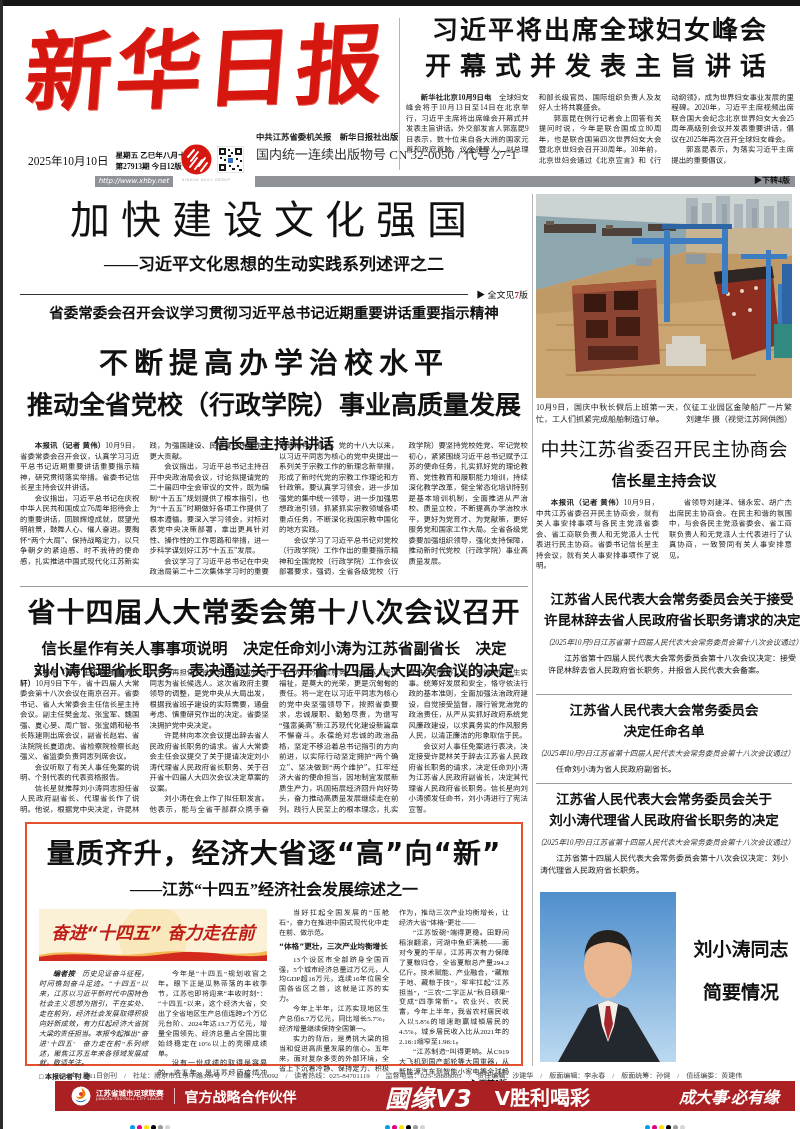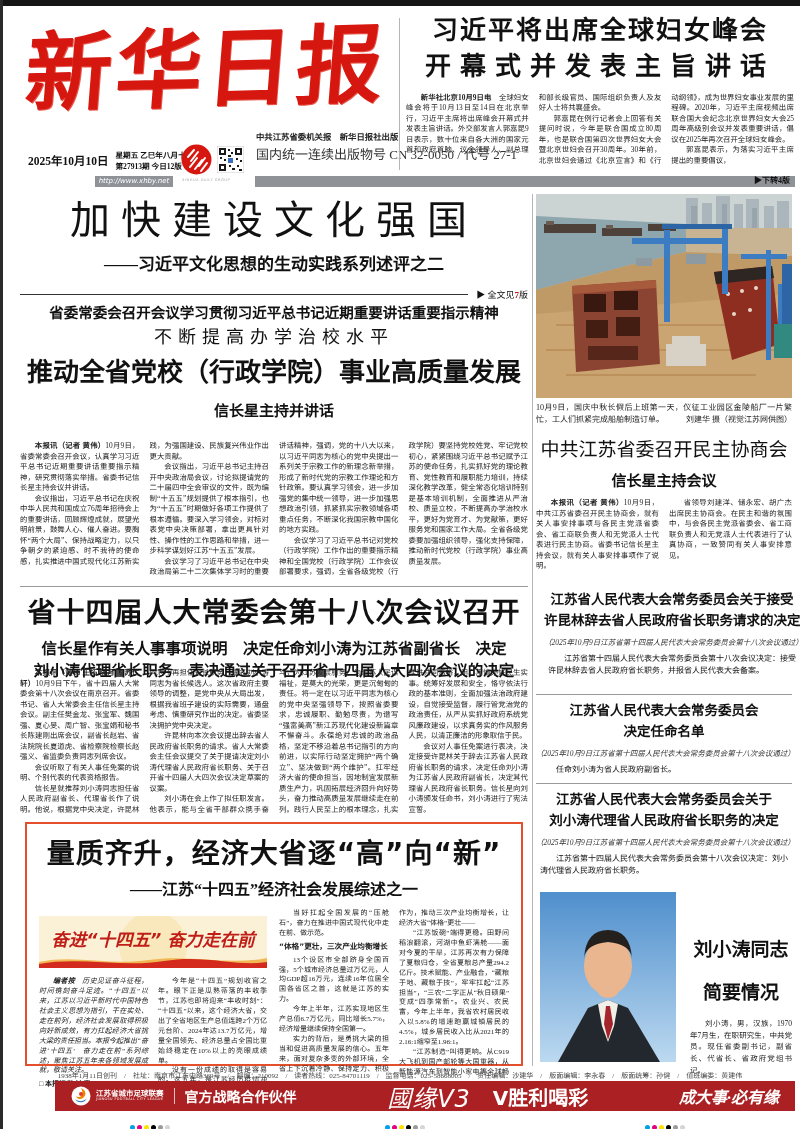--- a/index.html
+++ b/index.html
@@ -35,21 +35,21 @@
 
 <div class="page">
   <div class="edge-top"></div>
   <div class="edge-left"></div>
 
   <div class="abs" style="left:26px;top:16px;width:366px;height:126px;">
     <div class="brand">新华日报</div>
   </div>
 
   <div class="abs" style="left:28px;top:146px;width:226px;height:28px;display:flex;align-items:center;gap:7px;">
-    <span style="font-size:11.5px;font-weight:bold;white-space:nowrap;text-align:right;">2025年10月10日</span>
+    <span style="font-size:11.5px;font-weight:normal;white-space:nowrap;text-align:right;">2025年10月10日</span>
     <span style="display:inline-block;">
       <span style="display:block;font-size:7.6px;font-weight:bold;white-space:nowrap;">星期五 乙巳年八月十九</span>
       <span style="display:block;font-size:7.6px;font-weight:bold;white-space:nowrap;">第27913期 今日12版</span>
     </span>
   </div>
 
   <svg class="abs" style="left:181px;top:144px;" width="31" height="31" viewBox="0 0 31 31">
     <circle cx="15.5" cy="15.5" r="15" fill="#d6170f"></circle>
     <g stroke="#fff" stroke-width="2" stroke-linecap="round">
       <line x1="7" y1="13" x2="13" y2="6"></line>
@@ -117,21 +117,21 @@
     <div style="display:flex;align-items:center;margin-top:13px;">
       <div style="flex:1;border-top:1px solid #333;"></div>
       <div style="font-size:9px;padding-left:8px;white-space:nowrap;">
         <span>▶ 全文见</span><b style="color:#c8161e;">7</b><span>版</span>
       </div>
     </div>
   </div>
 
   <div class="abs center" style="left:20px;top:301px;width:508px;">
     <div style="font-size:14.5px;font-weight:bold;">省委常委会召开会议学习贯彻习近平总书记近期重要讲话重要指示精神</div>
-    <div class="hei" style="font-size:18px;font-weight:normal;letter-spacing:6px;margin-top:0;">不断提高办学治校水平</div>
+    <div class="hei" style="font-size:29px;font-weight:bold;letter-spacing:6px;margin-top:17px;">不断提高办学治校水平</div>
     <div class="hei" style="font-size:26px;font-weight:bold;margin-top:3px;">推动全省党校（行政学院）事业高质量发展</div>
     <div style="font-size:15px;font-weight:bold;margin-top:11px;">信长星主持并讲话</div>
   </div>
   <div class="abs cols body-txt" style="left:20px;top:441px;width:508px;height:142px;column-count:4;">
     <p><b>本报讯（记者 黄伟）</b><span>10月9日，省委常委会召开会议，认真学习习近平总书记近期重要讲话重要指示精神，研究贯彻落实举措。省委书记信长星主持会议并讲话。</span></p>
     <div>
         <p>会议指出，习近平总书记在庆祝中华人民共和国成立76周年招待会上的重要讲话，回顾辉煌成就，展望光明前景，鼓舞人心、催人奋进。要胸怀“两个大局”、保持战略定力，以只争朝夕的紧迫感、时不我待的使命感，扎实推进中国式现代化江苏新实践，为强国建设、民族复兴伟业作出更大贡献。</p>
         <p>会议指出，习近平总书记主持召开中央政治局会议，讨论拟提请党的二十届四中全会审议的文件，既为编制“十五五”规划提供了根本指引，也为“十五五”时期做好各项工作提供了根本遵循。要深入学习领会，对标对表党中央决策部署，拿出更具针对性、操作性的工作思路和举措，进一步科学谋划好江苏“十五五”发展。</p>
         <p>会议学习了习近平总书记在中央政治局第二十二次集体学习时的重要讲话精神，强调，党的十八大以来，以习近平同志为核心的党中央提出一系列关于宗教工作的新理念新举措，形成了新时代党的宗教工作理论和方针政策。要认真学习领会，进一步加强党的集中统一领导，进一步加强思想政治引领，抓紧抓实宗教领域各项重点任务，不断深化我国宗教中国化的地方实践。</p>
         <p>会议学习了习近平总书记对党校（行政学院）工作作出的重要指示精神和全国党校（行政学院）工作会议部署要求，强调，全省各级党校（行政学院）要坚持党校姓党、牢记党校初心，紧紧围绕习近平总书记赋予江苏的使命任务，扎实抓好党的理论教育、党性教育和履职能力培训，持续深化教学改革，健全常态化培训特别是基本培训机制，全面推进从严治校、质量立校，不断提高办学治校水平，更好为党育才、为党献策，更好服务党和国家工作大局。全省各级党委要加强组织领导，强化支持保障，推动新时代党校（行政学院）事业高质量发展。</p>
@@ -153,21 +153,21 @@
         <p>许昆林向本次会议提出辞去省人民政府省长职务的请求。省人大常委会主任会议提交了关于提请决定刘小涛代理省人民政府省长职务、关于召开省十四届人大四次会议决定草案的议案。</p>
         <p>刘小涛在会上作了拟任职发言。他表示，能与全省干部群众携手奋斗，为江苏发展服务、为江苏人民谋福祉，是莫大的光荣，更是沉甸甸的责任。将一定在以习近平同志为核心的党中央坚强领导下，按照省委要求，忠诚履职、勤勉尽责，为谱写“强富美高”新江苏现代化建设新篇章不懈奋斗。永葆绝对忠诚的政治品格，坚定不移沿着总书记指引的方向前进，以实际行动坚定拥护“两个确立”、坚决做到“两个维护”。扛牢经济大省的使命担当，因地制宜发展新质生产力，巩固拓展经济回升向好势头，奋力推动高质量发展继续走在前列。践行人民至上的根本理念，扎实推进共同富裕，用心用情办好民生实事。统筹好发展和安全，恪守依法行政的基本准则，全面加强法治政府建设，自觉接受监督，履行管党治党的政治责任，从严从实抓好政府系统党风廉政建设，以求真务实的作风服务人民，以清正廉洁的形象取信于民。</p>
         <p>会议对人事任免案进行表决，决定接受许昆林关于辞去江苏省人民政府省长职务的请求，决定任命刘小涛为江苏省人民政府副省长，决定其代理省人民政府省长职务。信长星向刘小涛颁发任命书，刘小涛进行了宪法宣誓。</p>
       </div>
   </div>
 
   <div class="abs" style="left:25px;top:822px;width:498px;height:244px;border:2px solid #e4502e;box-sizing:border-box;padding:7px 12px 5px;">
     <div class="center hei" style="font-size:28px;font-weight:bold;letter-spacing:1px;">量质齐升，经济大省逐“高”向“新”</div>
     <div class="center" style="font-size:16px;font-weight:bold;margin-top:5px;">——江苏“十四五”经济社会发展综述之一</div>
     <div style="display:flex;gap:12px;margin-top:9px;">
-      <div style="width:228px;margin-top:7px;">
+      <div style="width:228px;">
         <svg width="228" height="52" viewBox="0 0 228 52">
           <rect width="228" height="52" fill="#fbf1d7"></rect>
           <circle cx="114" cy="30" r="34" fill="#f6e0a6" opacity="0.55"></circle>
           <path d="M0,46 C35,38 70,50 110,44 C150,38 190,50 228,42 L228,52 L0,52 Z" fill="#efae3d" opacity="0.85"></path>
           <path d="M0,48 C40,40 85,52 125,45 C165,38 200,51 228,46 L228,52 L0,52 Z" fill="#d42a1d"></path>
           <text x="114" y="30" text-anchor="middle" font-family="DejaVu Sans, sans-serif" font-size="17.5" font-weight="bold" font-style="italic" fill="#c01d17">奋进“十四五” 奋力走在前</text>
         </svg>
         <div class="cols body-txt" style="column-count:2;height:118px;margin-top:5px;font-size:7px;">
           <p class="ed-note"><b>编者按</b><span>　历史见证奋斗征程，时间镌刻奋斗足迹。“十四五”以来，江苏以习近平新时代中国特色社会主义思想为指引，干在实处、走在前列，经济社会发展取得积极向好新成效，有力扛起经济大省挑大梁的责任担当。本报今起推出“奋进‘十四五’　奋力走在前”系列综述，聚焦江苏五年来各领域发展成就，敬请关注。</span></p>
           <p class="reporter">□ 本报记者 付 奇</p>
@@ -325,40 +325,39 @@
     <polygon points="18,170 48,116 68,108 88,116 120,170" fill="#23272e"></polygon>
     <polygon points="58,112 68,108 78,112 74,134 68,150 62,134" fill="#f2efe9"></polygon>
     <polygon points="66,114 70,114 73,132 68,148 64,132" fill="#a5252c"></polygon>
     <ellipse cx="68" cy="74" rx="24" ry="29" fill="#e9b690"></ellipse>
     <path d="M44,66 Q46,38 68,38 Q90,38 92,66 Q90,52 68,50 Q46,52 44,66 Z" fill="#23201e"></path>
     <ellipse cx="68" cy="100" rx="10" ry="6" fill="#e9b690"></ellipse>
   </svg>
   <div class="abs" style="left:690px;top:934px;width:102px;">
     <div class="center hei" style="font-size:19px;font-weight:bold;">刘小涛同志</div>
     <div class="center hei" style="font-size:19px;font-weight:bold;margin-top:16px;">简要情况</div>
-    <p style="font-size:7.5px;line-height:1.55;text-indent:2em;text-align:justify;margin:14px 0 0;color:#222;">刘小涛，男，汉族，1970年7月生，在职研究生，中共党员。现任省委副书记，副省长、代省长、省政府党组书记。</p>
   </div>
 
   <div class="abs center" style="left:0;top:1070px;width:800px;font-size:7px;color:#444;">1938年1月11日创刊　/　社址：南京市江东中路369号　/　邮编：210092　/　读者热线：025-84701119　/　监督电话：025-58668005　/　责任编辑：沙建华　/　版面编辑：李永春　/　版面统筹：孙健　/　值班编委：黄建伟</div>
 
   <div class="abs" style="left:55px;top:1081px;width:740px;height:30px;background:#ab2023;display:flex;align-items:center;padding:0 16px;box-sizing:border-box;color:#fff;">
     <svg width="20" height="20" viewBox="0 0 20 20">
       <circle cx="10" cy="10" r="9.5" fill="#fff"></circle>
       <path d="M10,2 C15,4 16,9 12,12 C9,14 6,13 5,10 C7,12 10,11 11,9 C12,6 11,4 10,2 Z" fill="#f08300"></path>
       <path d="M4,13 C7,16 13,16 16,12 C14,17 7,18 4,13 Z" fill="#1c6fb8"></path>
       <circle cx="10" cy="8" r="2" fill="#e23b2e"></circle>
     </svg>
     <span style="margin-left:5px;display:inline-block;line-height:1.1;text-align:center;">
       <span style="display:block;font-size:7.5px;font-weight:bold;">江苏省城市足球联赛</span>
       <span style="display:block;font-size:3.4px;letter-spacing:.4px;font-family:'DejaVu Sans',sans-serif;">JIANGSU FOOTBALL CITY LEAGUE</span>
     </span>
     <span style="width:1px;height:16px;background:rgba(255,255,255,.7);margin:0 10px;"></span>
     <span class="hei" style="font-size:14px;font-weight:bold;">官方战略合作伙伴</span>
     <span style="flex:1;"></span>
-    <span class="hei" style="font-size:24px;font-weight:normal;font-style:italic;letter-spacing:1px;">國缘V3</span>
+    <span class="hei" style="font-size:24px;font-weight:bold;font-style:italic;letter-spacing:1px;">國缘V3</span>
     <span class="hei" style="font-size:20px;font-weight:bold;margin-left:22px;">V胜利喝彩</span>
     <span style="flex:1;"></span>
     <span style="font-size:16px;font-style:italic;font-weight:bold;font-family:'Liberation Serif',serif;">成大事·必有缘</span>
   </div>
 
   <div class="abs" style="left:130px;top:1116px;">
     <span class="dot" style="background:#00a0e9;"></span><span class="dot" style="background:#e4007f;"></span><span class="dot" style="background:#ffe100;"></span><span class="dot" style="background:#000;"></span><span class="dot" style="background:#9b9b9b;"></span><span class="dot" style="background:#d5d5d5;"></span>
   </div>
   <div class="abs" style="left:385px;top:1116px;">
     <span class="dot" style="background:#00a0e9;"></span><span class="dot" style="background:#e4007f;"></span><span class="dot" style="background:#ffe100;"></span><span class="dot" style="background:#000;"></span><span class="dot" style="background:#9b9b9b;"></span><span class="dot" style="background:#d5d5d5;"></span>

